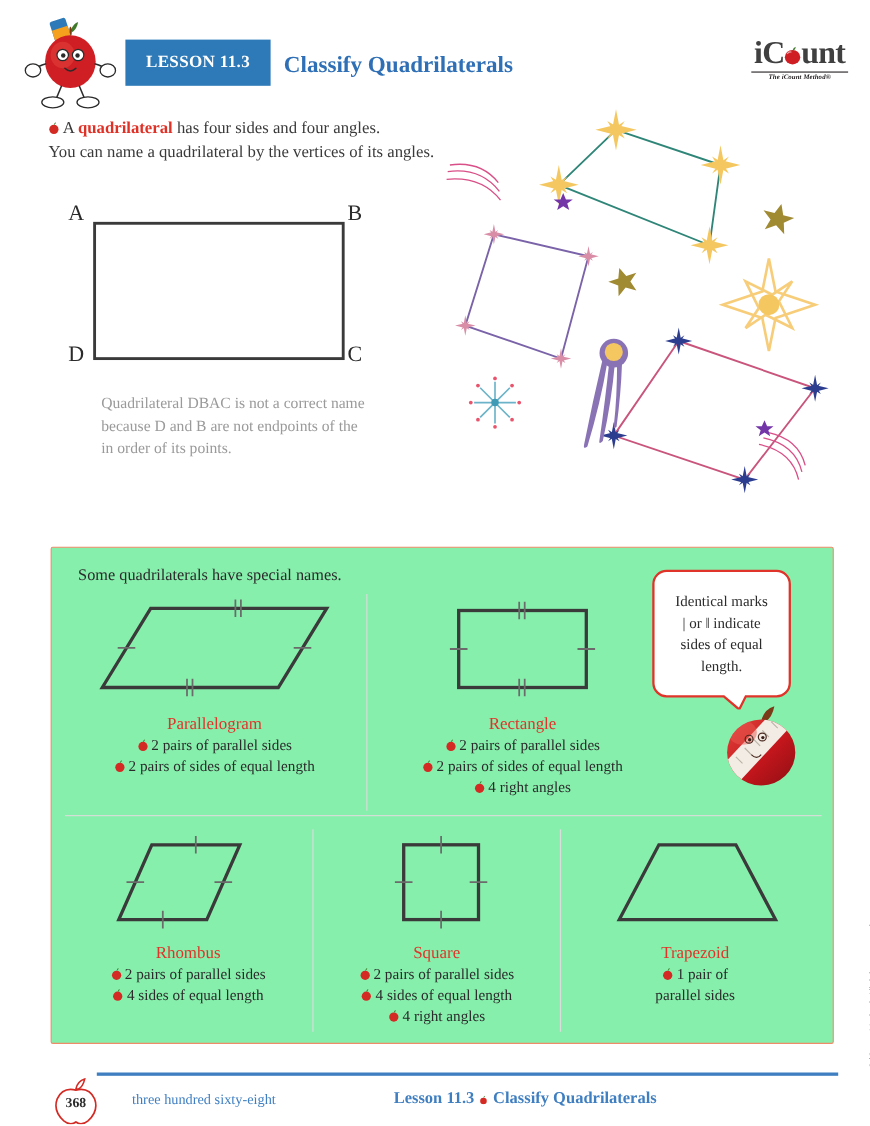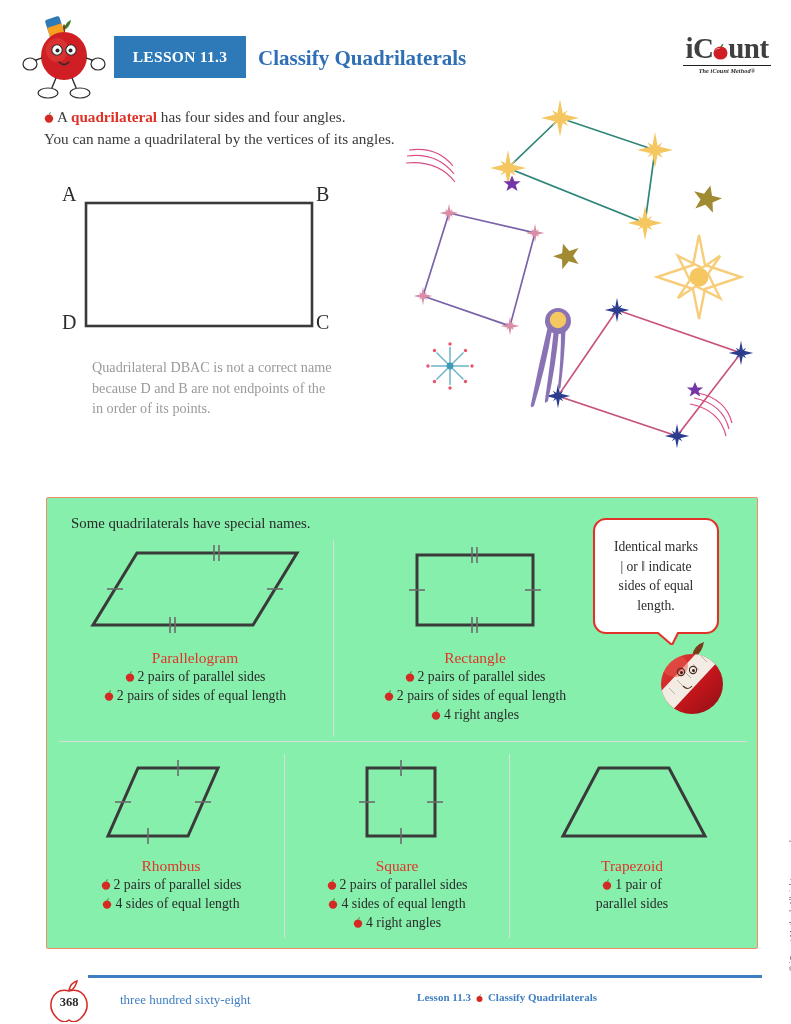--- a/index.html
+++ b/index.html
@@ -85,21 +85,21 @@
   #footer { position:absolute; left:16px; top:958px; width:626px; height:66px; }
   #footer-rule { position:absolute; left:72px; top:17px; width:674px; height:2.6px; background:#3f7fc1; }
   #page-apple { position:absolute; left:33px; top:22px; width:40px; height:42px; }
   #page-num {
     position:absolute; left:33px; top:33px; width:40px; height:22px;
     display:flex; align-items:center; justify-content:center;
     font-size:12.5px; font-weight:bold; color:#2b2b2b;
   }
   #page-words { position:absolute; left:74px; top:34px; font-size:13px; color:#3f7fc1;margin-left:30px; }
   #footer-right {
-    position:absolute; right:45px; top:33px; font-size:11px; color:#3f7fc1; font-weight:bold;
+    position:absolute; right:45px; top:33px; font-size:15px; color:#3f7fc1; font-weight:bold;
     white-space:nowrap;
   }
   #footer-dot { display:inline-block; width:7px; height:8px; vertical-align:-1px; margin:0 5px; }
   #copyright {
     position:absolute; right:2px; top:838px;
     font-size:8.2px; color:#6d6d6d; white-space:nowrap;
     transform:rotate(-90deg); transform-origin:right top;
     font-family:"Liberation Sans", sans-serif;
   }
 </style>

